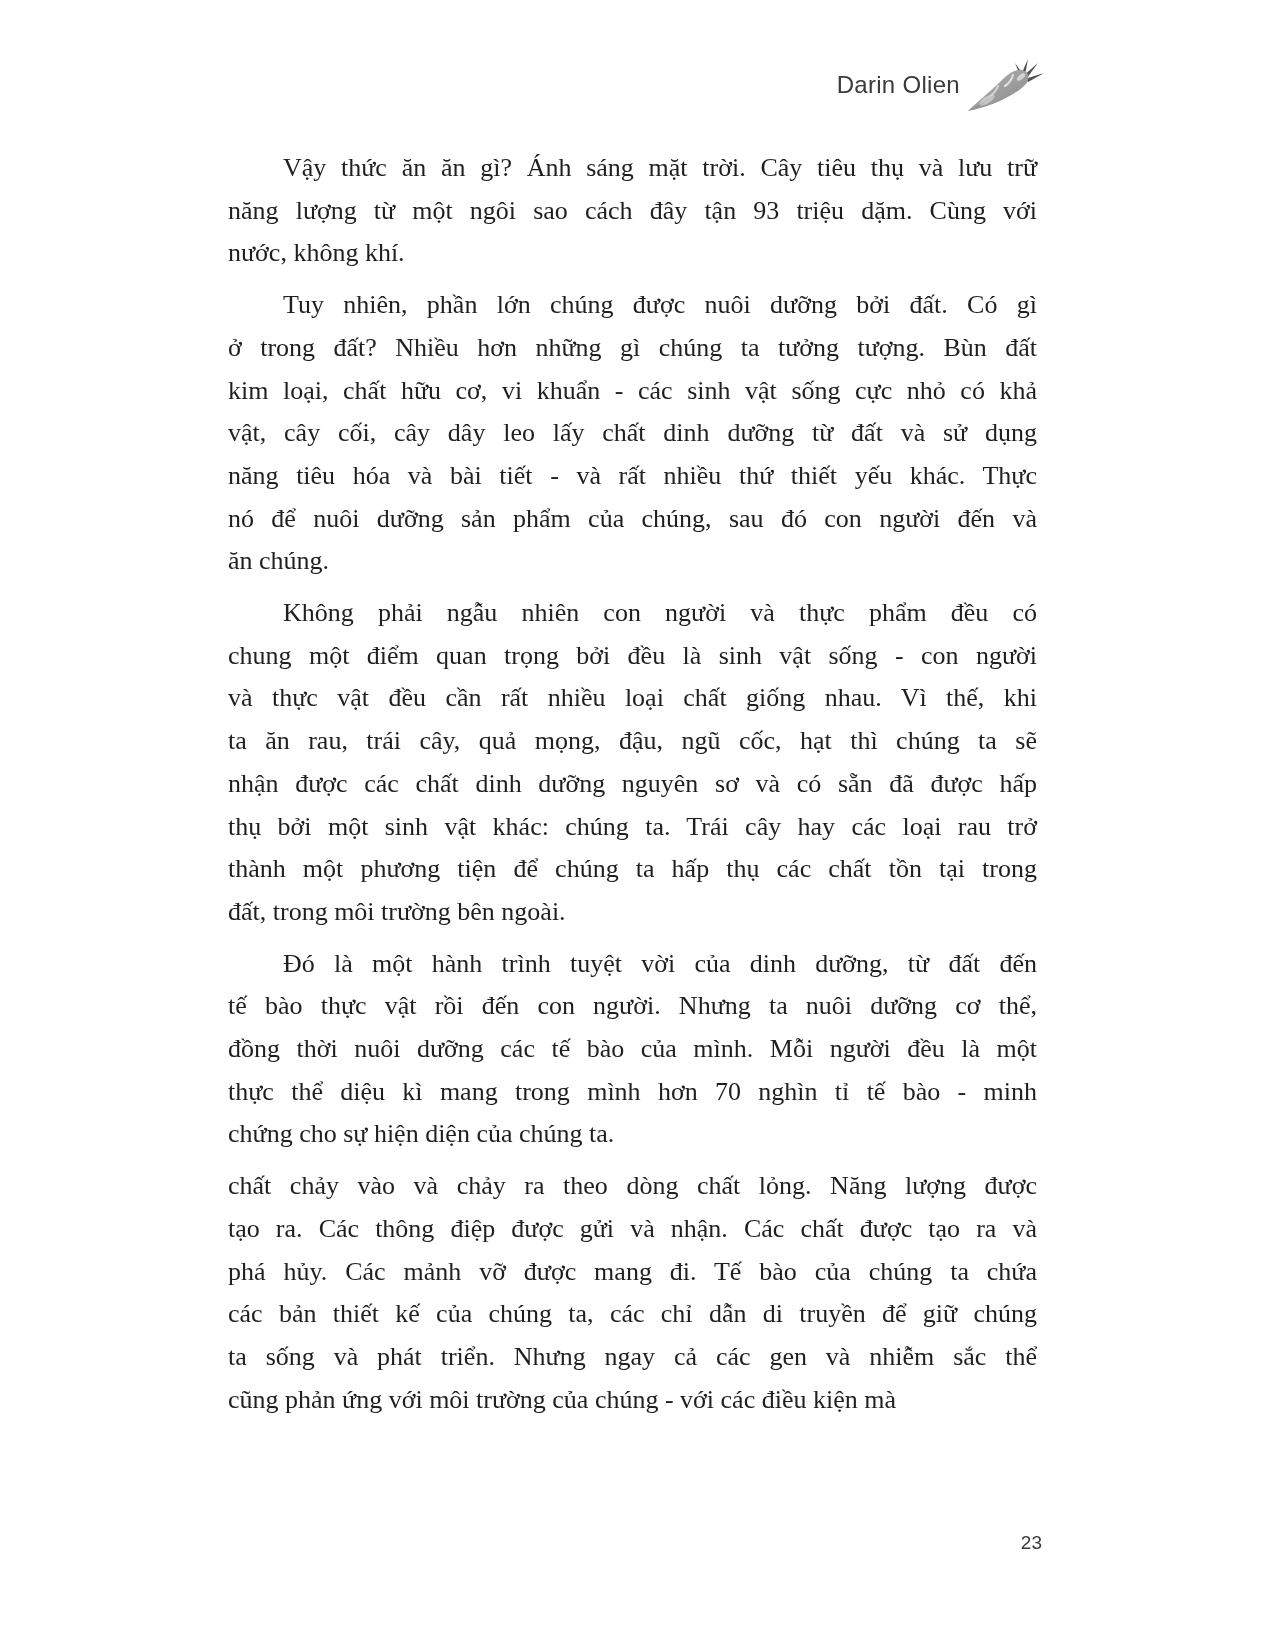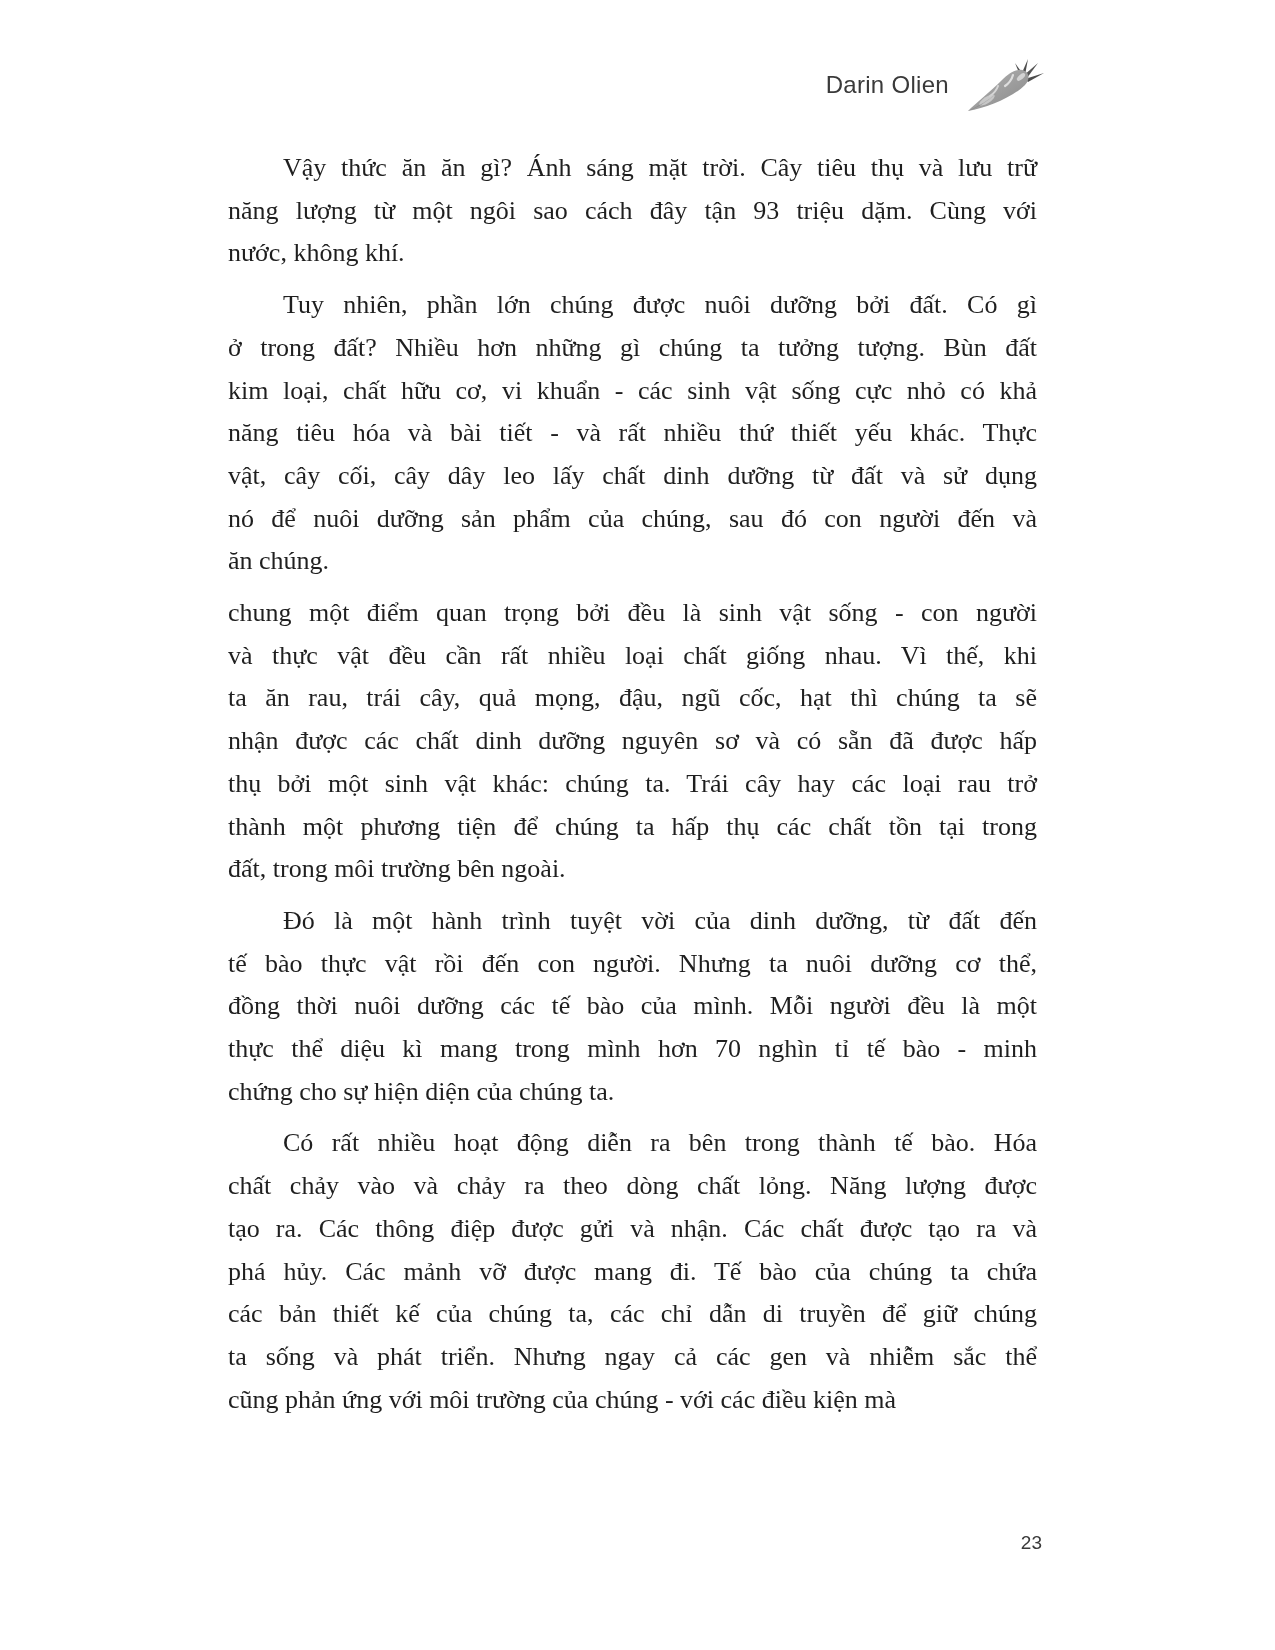--- a/index.html
+++ b/index.html
@@ -10,21 +10,21 @@
     background: var(--page-bg, #ffffff);
     overflow: hidden;
     font-family: "Liberation Serif", serif;
   }
   .page-header {
     position: absolute;
     top: 58px;
     right: 230px;
     display: flex;
     align-items: center;
-    gap: 16px;
+    gap: 5px;
     height: 58px;
     justify-content: space-between;
   }
   .author-name {
     font-family: "Liberation Sans", sans-serif;
     font-size: 24px;
     letter-spacing: 0.3px;
     color: var(--header-text, #3a3a3a);
     white-space: nowrap;
     padding-bottom: 4px;
@@ -89,43 +89,43 @@
   <div class="page-body" id="page-body">
       <div class="paragraph">
         <div class="text-line first-line">Vậy thức ăn ăn gì? Ánh sáng mặt trời. Cây tiêu thụ và lưu trữ</div>
         <div class="text-line">năng lượng từ một ngôi sao cách đây tận 93 triệu dặm. Cùng với</div>
         <div class="text-line last-line">nước, không khí.</div>
       </div>
       <div class="paragraph">
         <div class="text-line first-line">Tuy nhiên, phần lớn chúng được nuôi dưỡng bởi đất. Có gì</div>
         <div class="text-line">ở trong đất? Nhiều hơn những gì chúng ta tưởng tượng. Bùn đất</div>
         <div class="text-line">kim loại, chất hữu cơ, vi khuẩn - các sinh vật sống cực nhỏ có khả</div>
+        <div class="text-line">vật, cây cối, cây dây leo lấy chất dinh dưỡng từ đất và sử dụng</div>
         <div class="text-line">năng tiêu hóa và bài tiết - và rất nhiều thứ thiết yếu khác. Thực</div>
-        <div class="text-line">vật, cây cối, cây dây leo lấy chất dinh dưỡng từ đất và sử dụng</div>
         <div class="text-line">nó để nuôi dưỡng sản phẩm của chúng, sau đó con người đến và</div>
         <div class="text-line last-line">ăn chúng.</div>
       </div>
       <div class="paragraph">
+        <div class="text-line first-line">Không phải ngẫu nhiên con người và thực phẩm đều có</div>
         <div class="text-line">chung một điểm quan trọng bởi đều là sinh vật sống - con người</div>
         <div class="text-line">và thực vật đều cần rất nhiều loại chất giống nhau. Vì thế, khi</div>
         <div class="text-line">ta ăn rau, trái cây, quả mọng, đậu, ngũ cốc, hạt thì chúng ta sẽ</div>
         <div class="text-line">nhận được các chất dinh dưỡng nguyên sơ và có sẵn đã được hấp</div>
         <div class="text-line">thụ bởi một sinh vật khác: chúng ta. Trái cây hay các loại rau trở</div>
         <div class="text-line">thành một phương tiện để chúng ta hấp thụ các chất tồn tại trong</div>
         <div class="text-line last-line">đất, trong môi trường bên ngoài.</div>
       </div>
       <div class="paragraph">
         <div class="text-line first-line">Đó là một hành trình tuyệt vời của dinh dưỡng, từ đất đến</div>
         <div class="text-line">tế bào thực vật rồi đến con người. Nhưng ta nuôi dưỡng cơ thể,</div>
         <div class="text-line">đồng thời nuôi dưỡng các tế bào của mình. Mỗi người đều là một</div>
         <div class="text-line">thực thể diệu kì mang trong mình hơn 70 nghìn tỉ tế bào - minh</div>
         <div class="text-line last-line">chứng cho sự hiện diện của chúng ta.</div>
       </div>
       <div class="paragraph">
-        <div class="text-line first-line">Có rất nhiều hoạt động diễn ra bên trong thành tế bào. Hóa</div>
         <div class="text-line">chất chảy vào và chảy ra theo dòng chất lỏng. Năng lượng được</div>
         <div class="text-line">tạo ra. Các thông điệp được gửi và nhận. Các chất được tạo ra và</div>
         <div class="text-line">phá hủy. Các mảnh vỡ được mang đi. Tế bào của chúng ta chứa</div>
         <div class="text-line">các bản thiết kế của chúng ta, các chỉ dẫn di truyền để giữ chúng</div>
         <div class="text-line">ta sống và phát triển. Nhưng ngay cả các gen và nhiễm sắc thể</div>
         <div class="text-line last-line">cũng phản ứng với môi trường của chúng - với các điều kiện mà</div>
       </div>
     </div>
 
   <div class="page-number">23</div>

